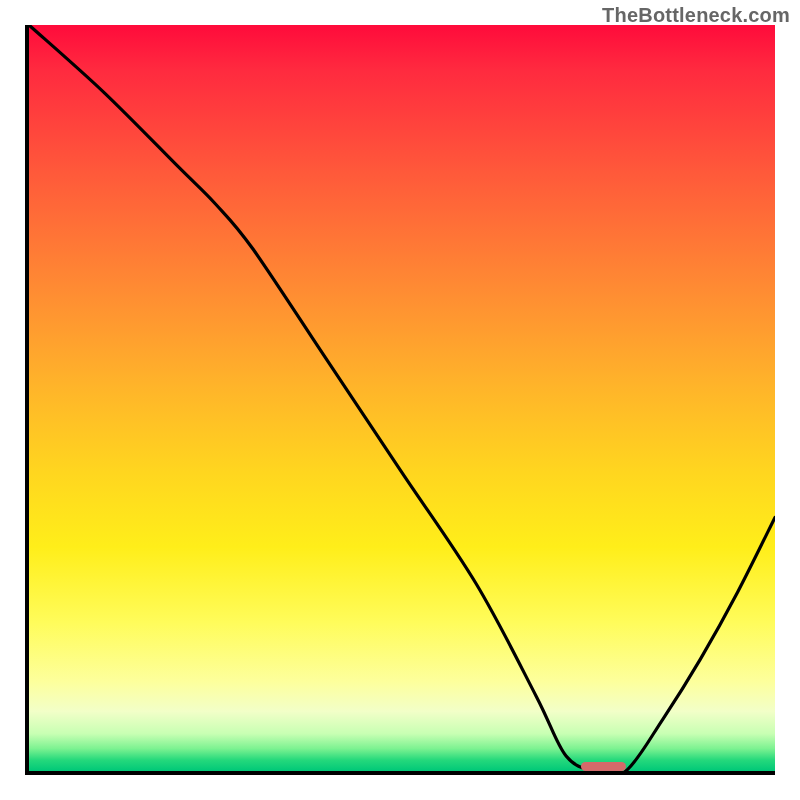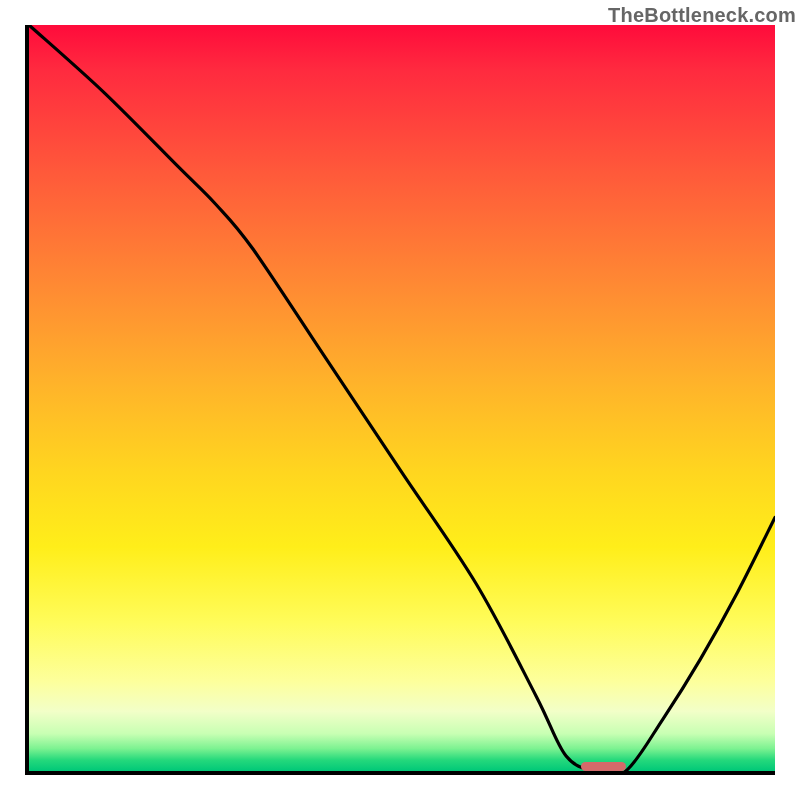--- a/index.html
+++ b/index.html
@@ -12,21 +12,21 @@
     background: #ffffff;
   }
   .container {
     position: relative;
     width: 800px;
     height: 800px;
   }
   .watermark {
     position: absolute;
     top: 4px;
-    right: 4px;
+    right: 10px;
     font-size: 20px;
     font-weight: bold;
     color: #666666;
     letter-spacing: 0.2px;
     z-index: 10;
   }
   .plot-area {
     position: absolute;
     left: 25px;
     top: 25px;

